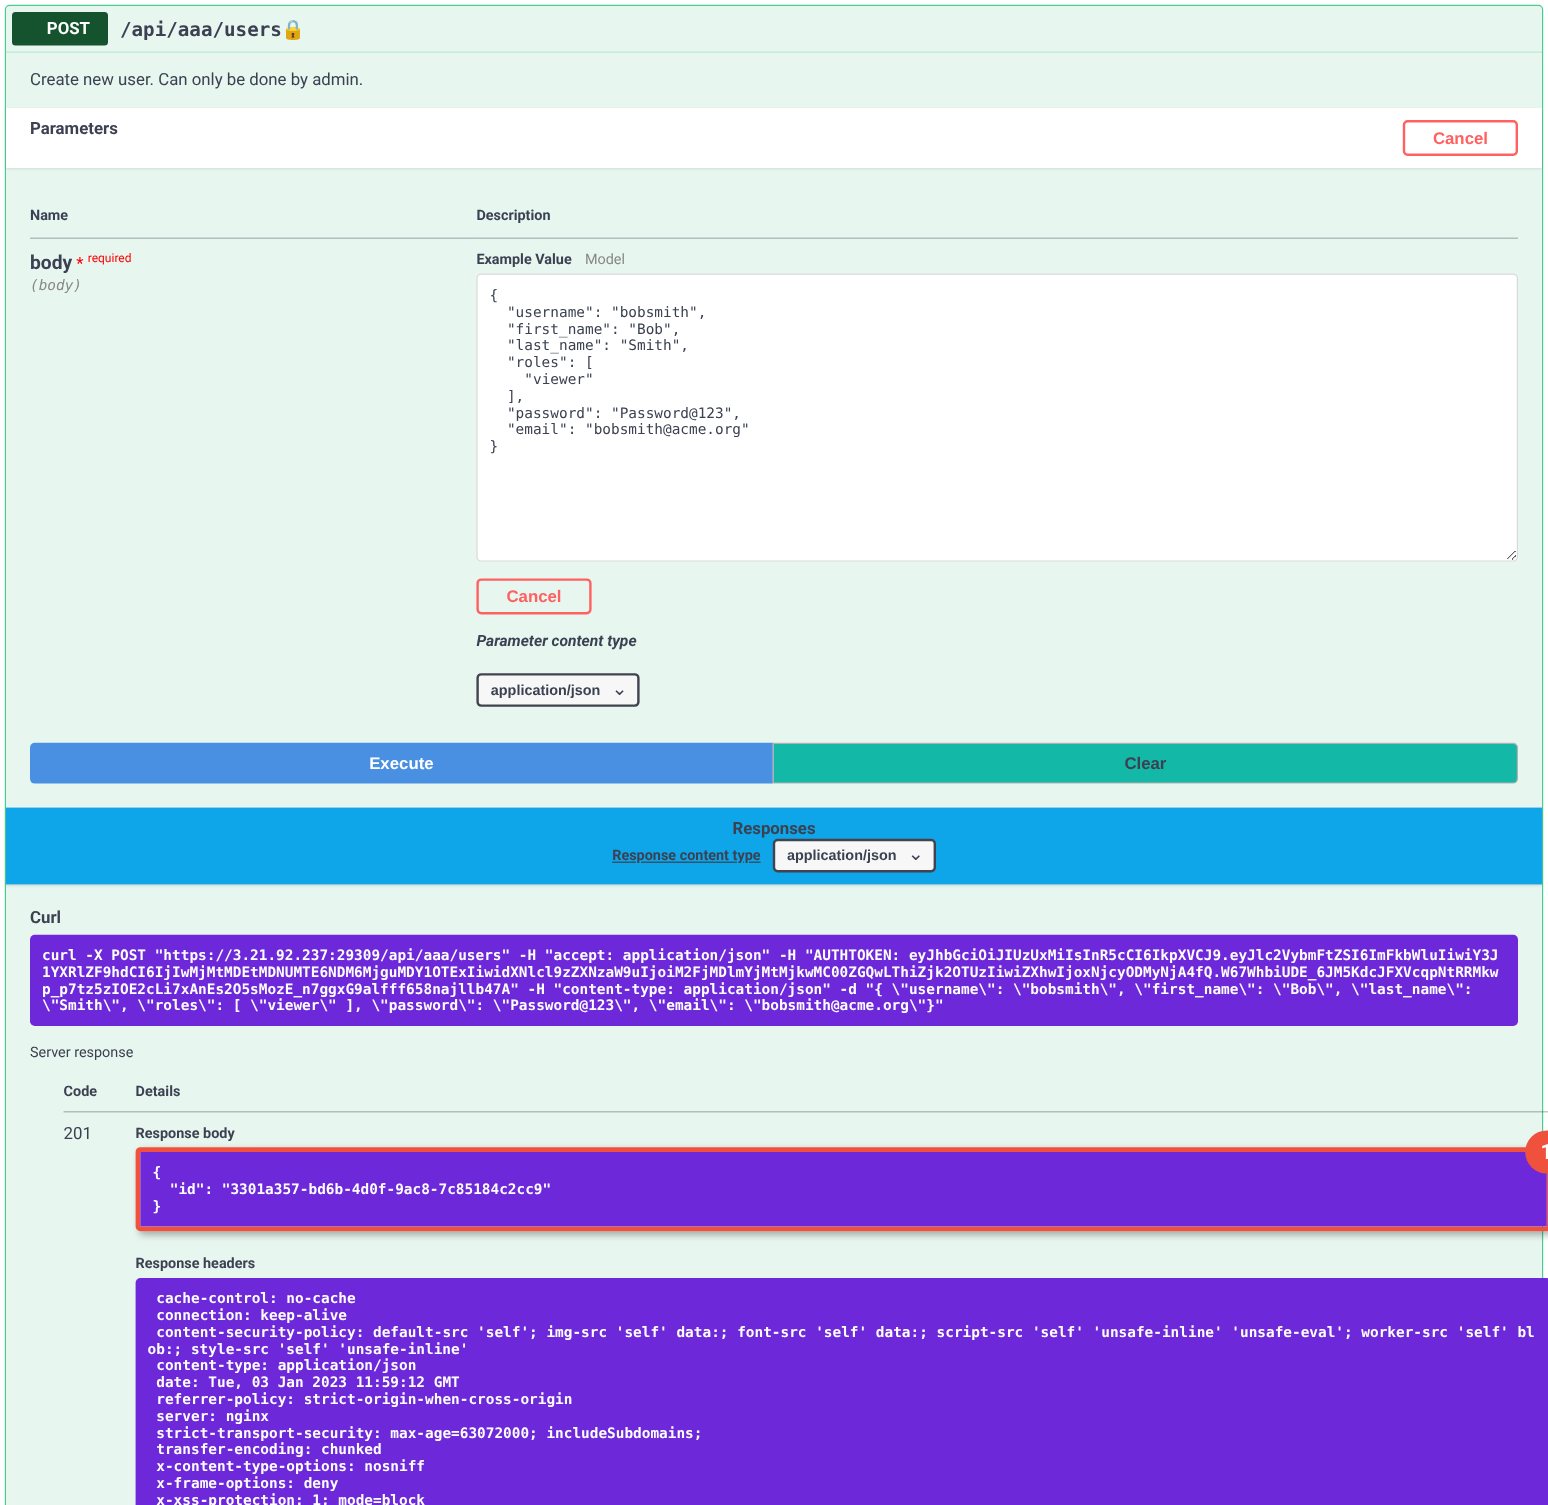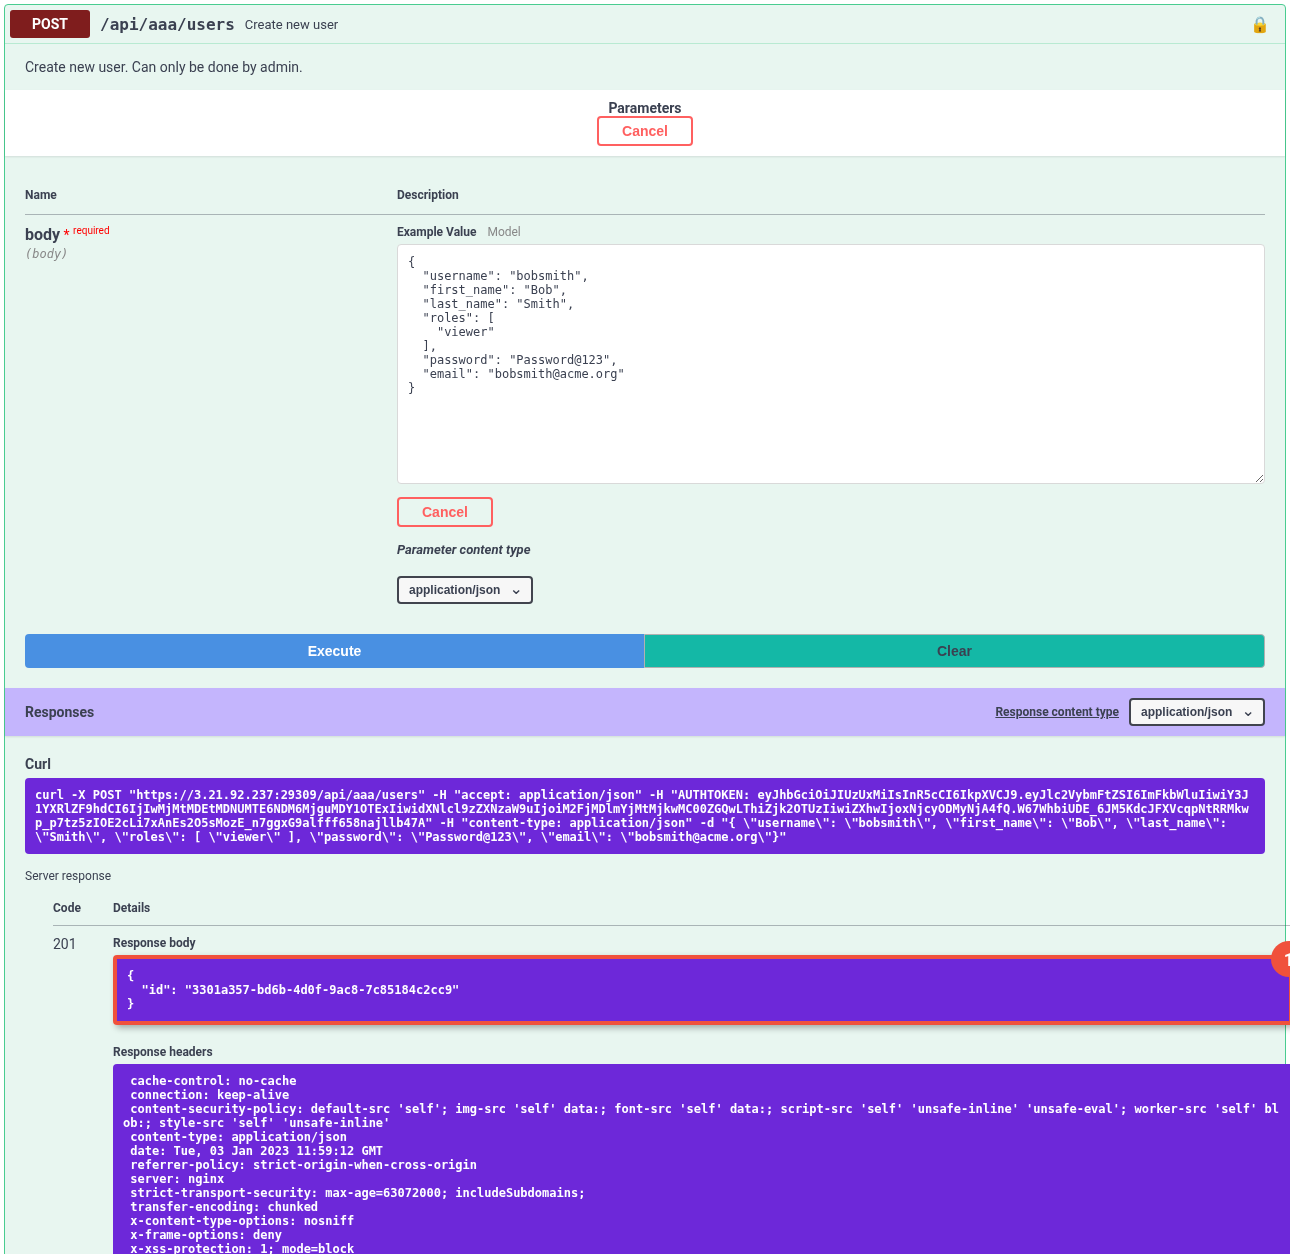--- a/index.html
+++ b/index.html
@@ -15,27 +15,27 @@
     border-radius: 4px;
     background: #e8f6f0;
   }
   .opblock-summary {
     display: flex;
     align-items: center;
     padding: 5px;
     cursor: pointer;
   }
   .method-badge {
-    background: #7f1d1d;
+    background: #14532d;
     color: #fff;
     font-weight: 700;
     padding: 6px 15px;
     border-radius: 3px;
     min-width: 80px;
-    text-align: center;
+    text-align: right;
     font-size: 14px;
   }
   .path {
     font-family: Menlo, Monaco, Consolas, monospace;
     font-weight: 600;
     font-size: 16px;
     color: #3b4151;
     margin-left: 10px;
   }
   .summary-desc {
@@ -52,25 +52,24 @@
     border-top: 1px solid rgba(73,204,144,0.3);
   }
   .description-section {
     padding: 15px 20px;
     font-size: 14px;
     color: #3b4151;
   }
   .section-header {
     background: #fff;
     display: flex;
-    align-items: center;
+    align-items: flex-start;
     justify-content: space-between;
     padding: 10px 20px;
     box-shadow: 0 1px 2px rgba(0,0,0,0.1);
-    flex-direction: column;
   }
   .section-header h4 {
     font-size: 14px;
     font-weight: 700;
     color: #3b4151;
   }
   .btn {
     background: transparent;
     border: 2px solid #888;
     border-radius: 4px;
@@ -202,26 +201,27 @@
     color: #3b4151;
     border: 1px solid #b1b1b1;
     padding: 8px 0;
     font-size: 14px;
     font-weight: 700;
     border-top-right-radius: 4px;
     border-bottom-right-radius: 4px;
     cursor: pointer;
   }
   .responses-header {
-    background: #c4b5fd;
+    background: #0ea5e9;
     display: flex;
     align-items: center;
     justify-content: space-between;
     padding: 10px 20px;
     box-shadow: 0 1px 2px rgba(0,0,0,0.1);
+    flex-direction: column;
   }
   .resp-ct-wrap {
     display: flex;
     align-items: center;
     gap: 10px;
     text-decoration: underline;
   }
   .resp-ct-label { font-size: 12px; font-weight: 700; color: #3b4151; }
   .resp-body { padding: 20px; }
   .small-title {
@@ -296,21 +296,20 @@
   .hdr-sep { height: 10px; }
 </style>
 </head>
 <body>
 
 <div class="opblock">
 
   <div class="opblock-summary">
     <span class="method-badge">POST</span>
     <span class="path">/api/aaa/users</span>
-    <span class="summary-desc">Create new user</span>
     <span class="lock-icon">🔒</span>
   </div>
 
   <div class="opblock-body">
 
     <div class="description-section">Create new user. Can only be done by admin.</div>
 
     <div class="section-header">
       <h4>Parameters</h4>
       <button class="btn btn-cancel">Cancel</button>

